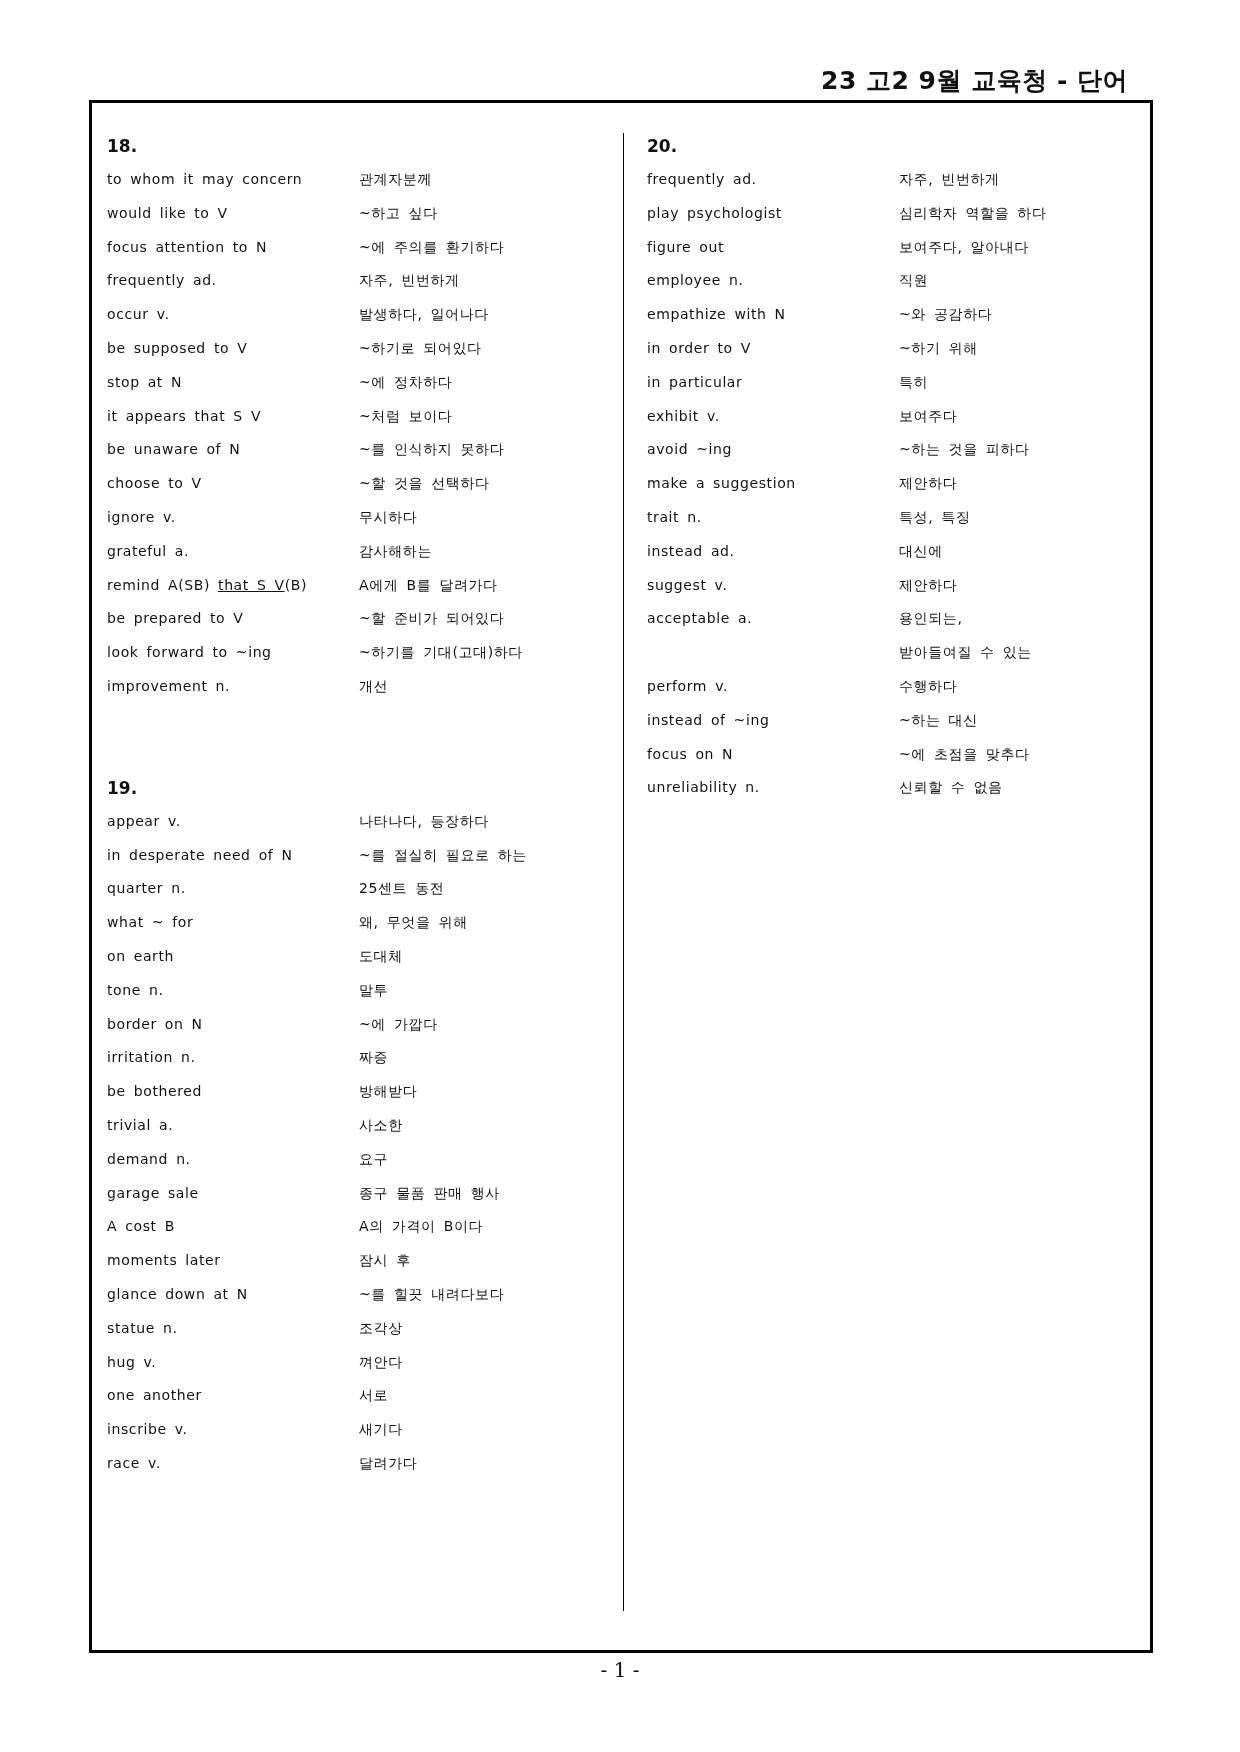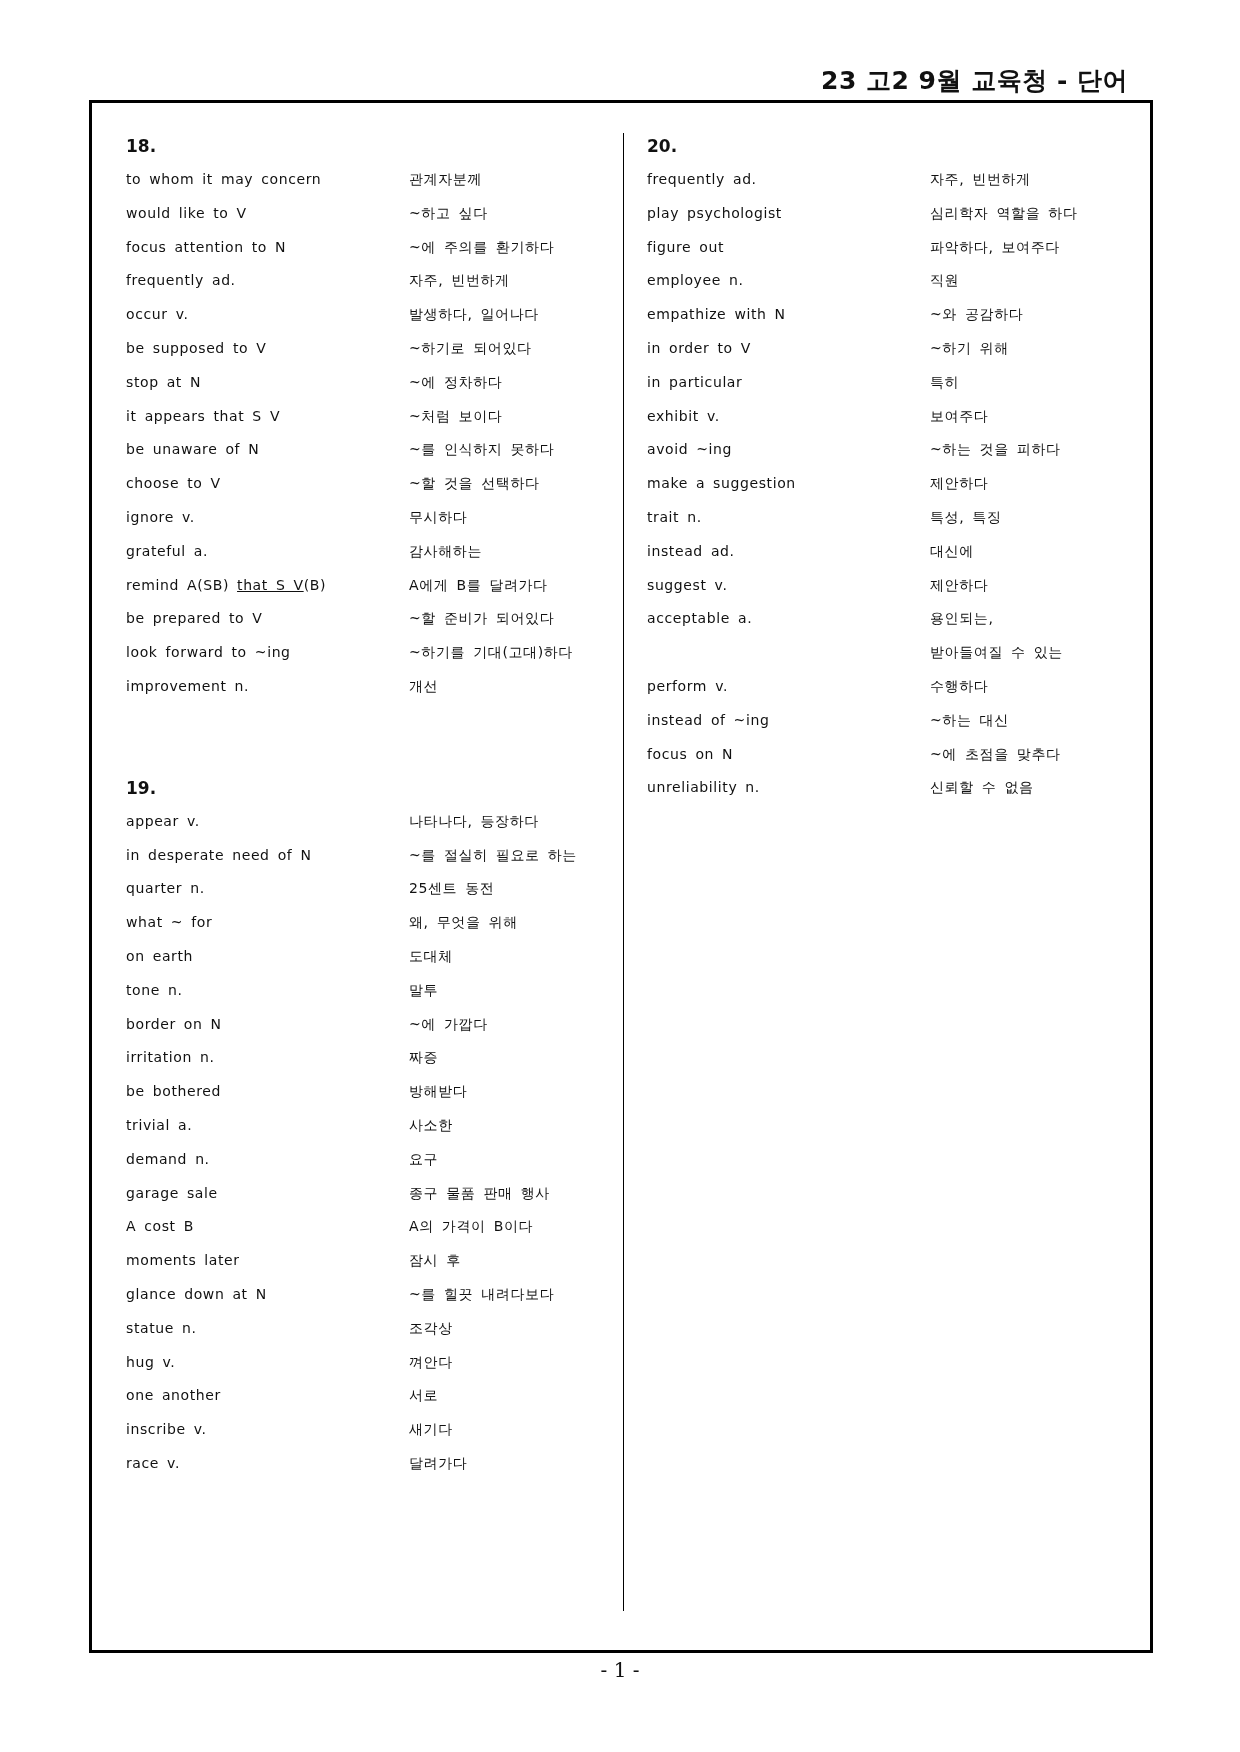--- a/index.html
+++ b/index.html
@@ -1,27 +1,27 @@
 <!DOCTYPE html>
 <html><head>
 <meta charset="utf-8">
 <style>
   html, body { margin:0; padding:0; background:#ffffff; }
   body { width:1240px; height:1752px; position:relative; font-family:"DejaVu Sans", sans-serif; color:#111; overflow:hidden; }
   .header { position:absolute; top:64px; right:112px; font-size:25px; font-weight:bold; letter-spacing:0.5px; }
   .frame { position:absolute; left:89px; top:100px; width:1058px; height:1547px; border:3px solid #000; box-sizing:content-box; }
   .divider { position:absolute; left:531px; top:30px; width:1px; height:1478px; background:#000; }
   .col { position:absolute; top:26px; }
-  .col.left { left:34px; width:500px; }
+  .col.left { left:15px; width:500px; }
   .col.right { left:555px; width:500px; }
   .section-title { font-weight:bold; font-size:17px; height:34px; line-height:34px; }
   .row { display:flex; height:33.8px; line-height:33.8px; font-size:14px; letter-spacing:0.6px; word-spacing:3px; white-space:nowrap; }
   .row .en { width:252px; }
   .col.right .row .en { width:252px; }
-  .row .ko { flex:1;margin-left:31px; }
+  .row .ko { flex:1; }
   .gap { height:67px; }
   .u { text-decoration:underline; }
   .pagenum { position:absolute; top:1658px; left:0; width:1240px; text-align:center; font-family:"DejaVu Serif", serif; font-size:20px; }
 </style>
 </head>
 <body>
 
 <div class="header">23 고2 9월 교육청 - 단어</div>
 
 <div class="frame">
@@ -187,21 +187,21 @@
         <div class="row">
           <span class="en">frequently ad.</span>
           <span class="ko">자주, 빈번하게</span>
         </div>
         <div class="row">
           <span class="en">play psychologist</span>
           <span class="ko">심리학자 역할을 하다</span>
         </div>
         <div class="row">
           <span class="en">figure out</span>
-          <span class="ko">파악하다, 보여주다</span>
+          <span class="ko">보여주다, 알아내다</span>
         </div>
         <div class="row">
           <span class="en">employee n.</span>
           <span class="ko">직원</span>
         </div>
         <div class="row">
           <span class="en">empathize with N</span>
           <span class="ko">~와 공감하다</span>
         </div>
         <div class="row">

